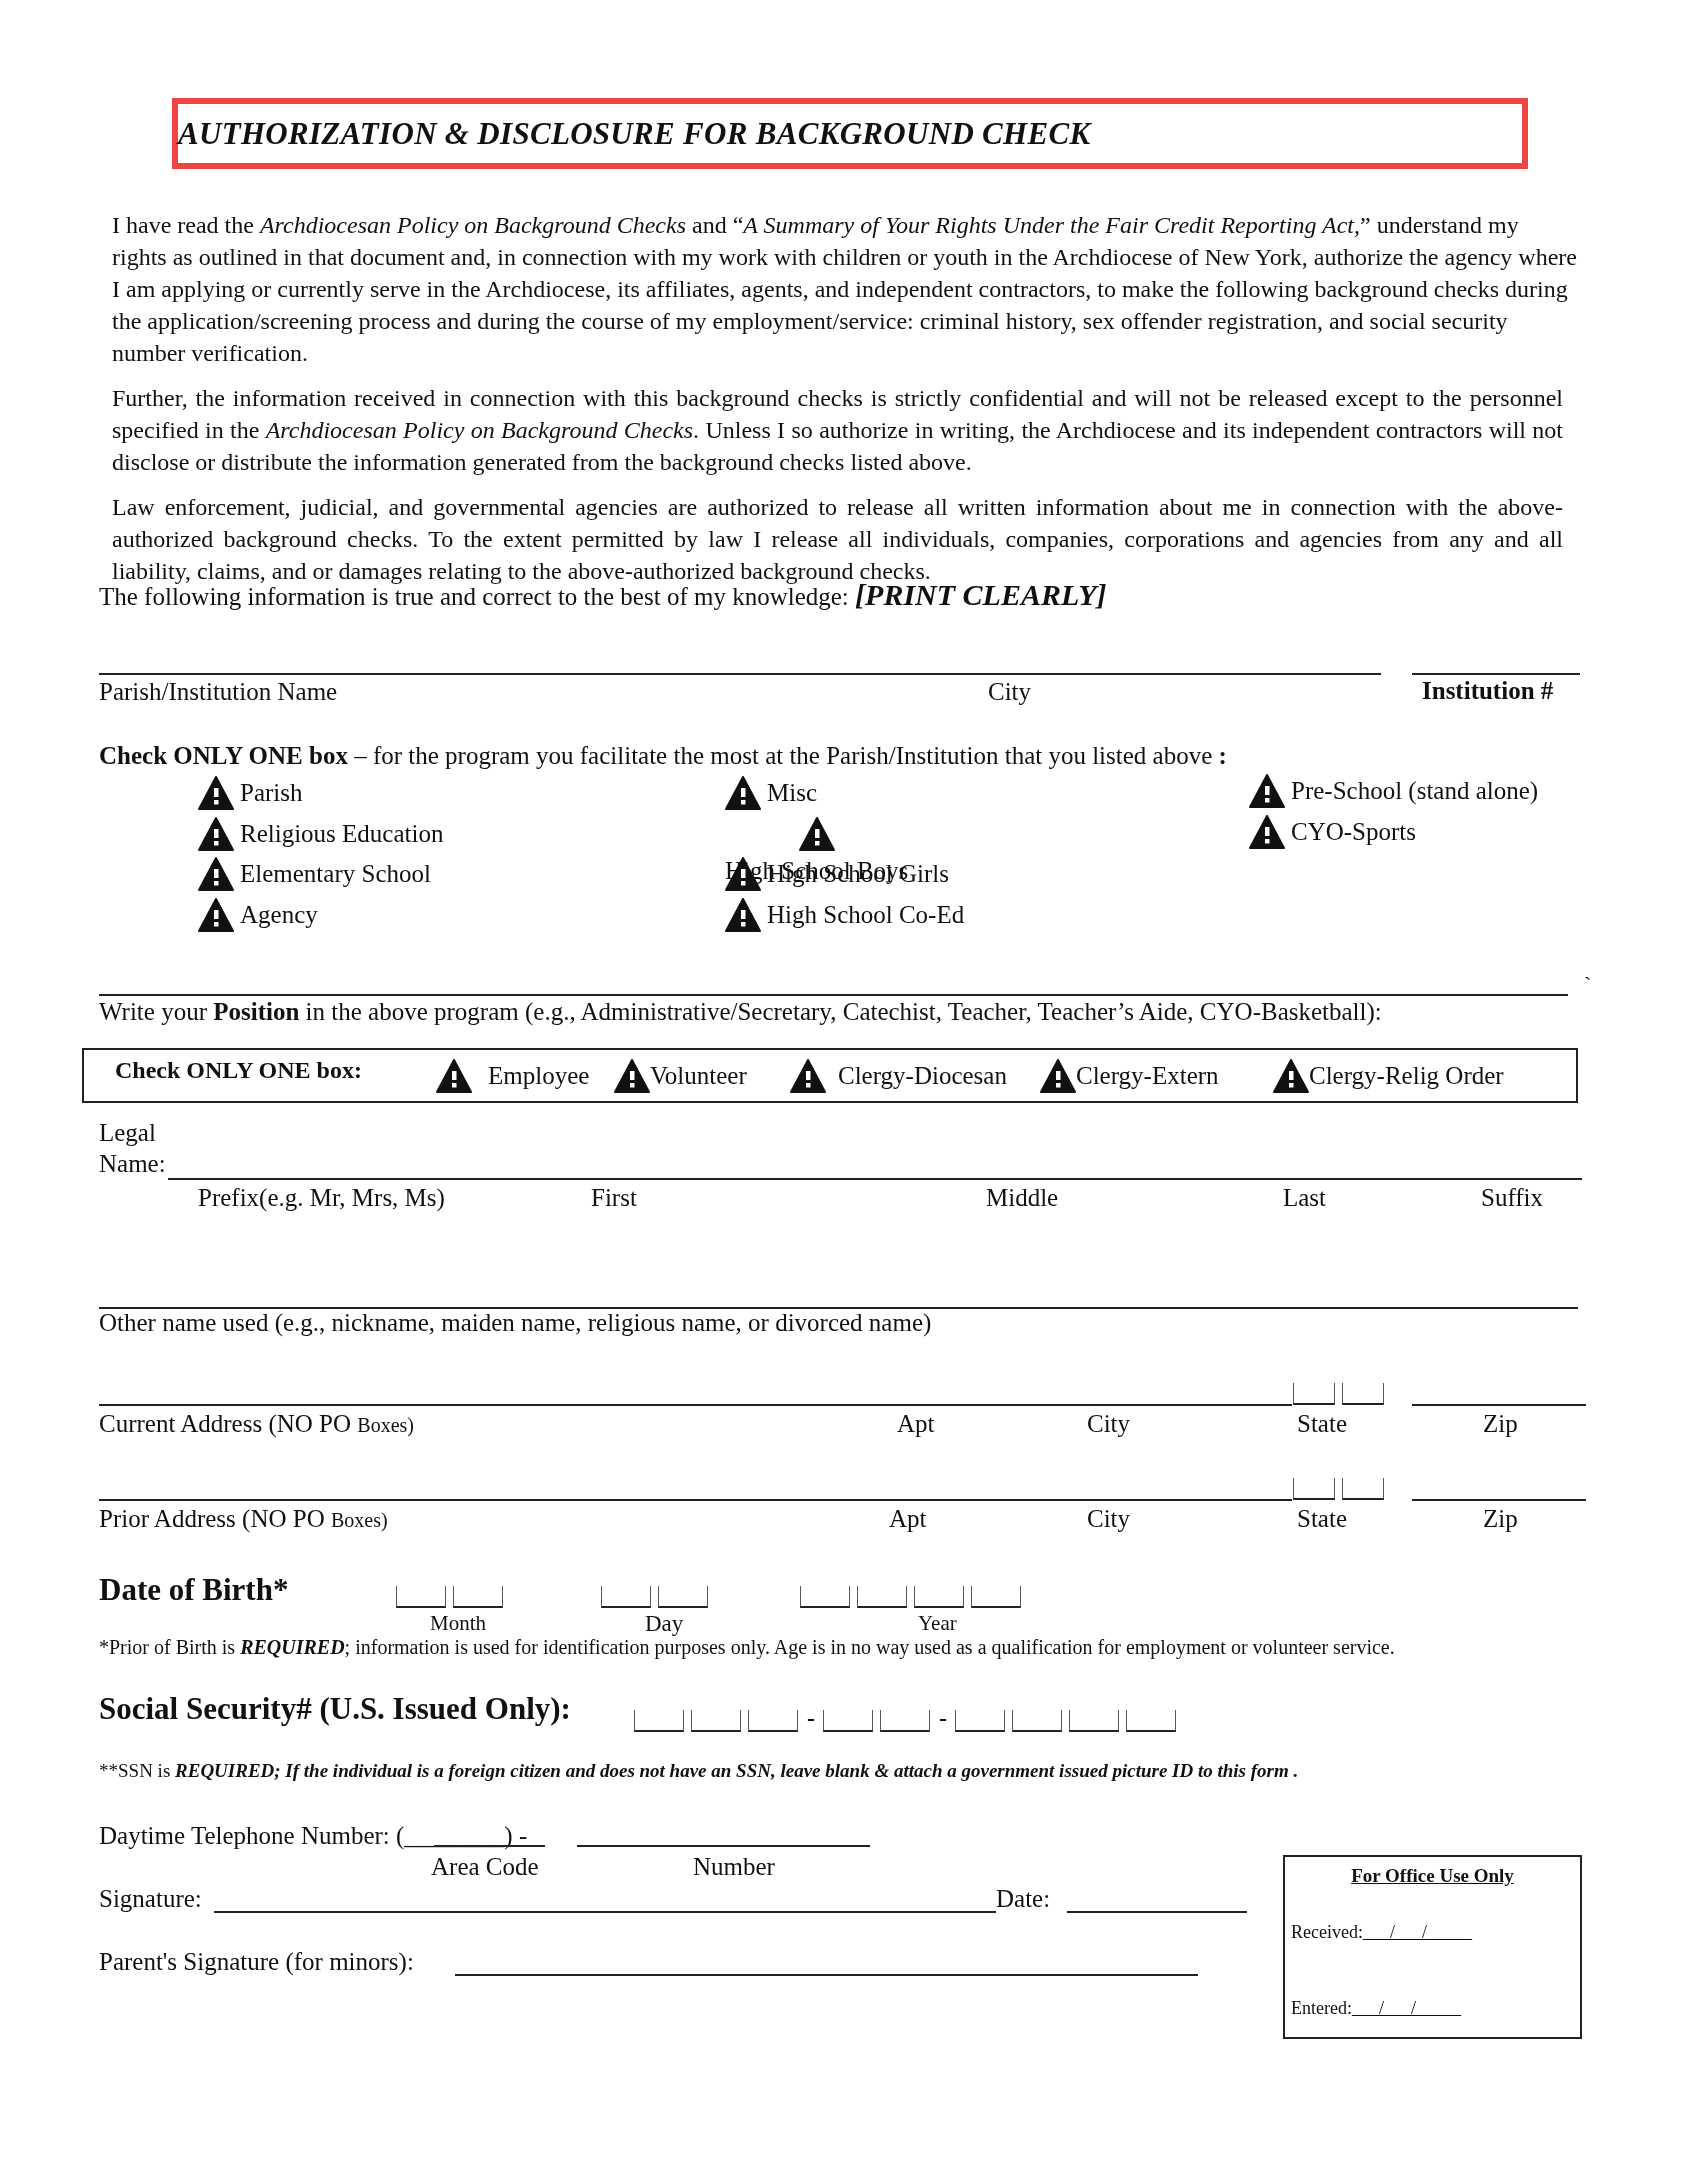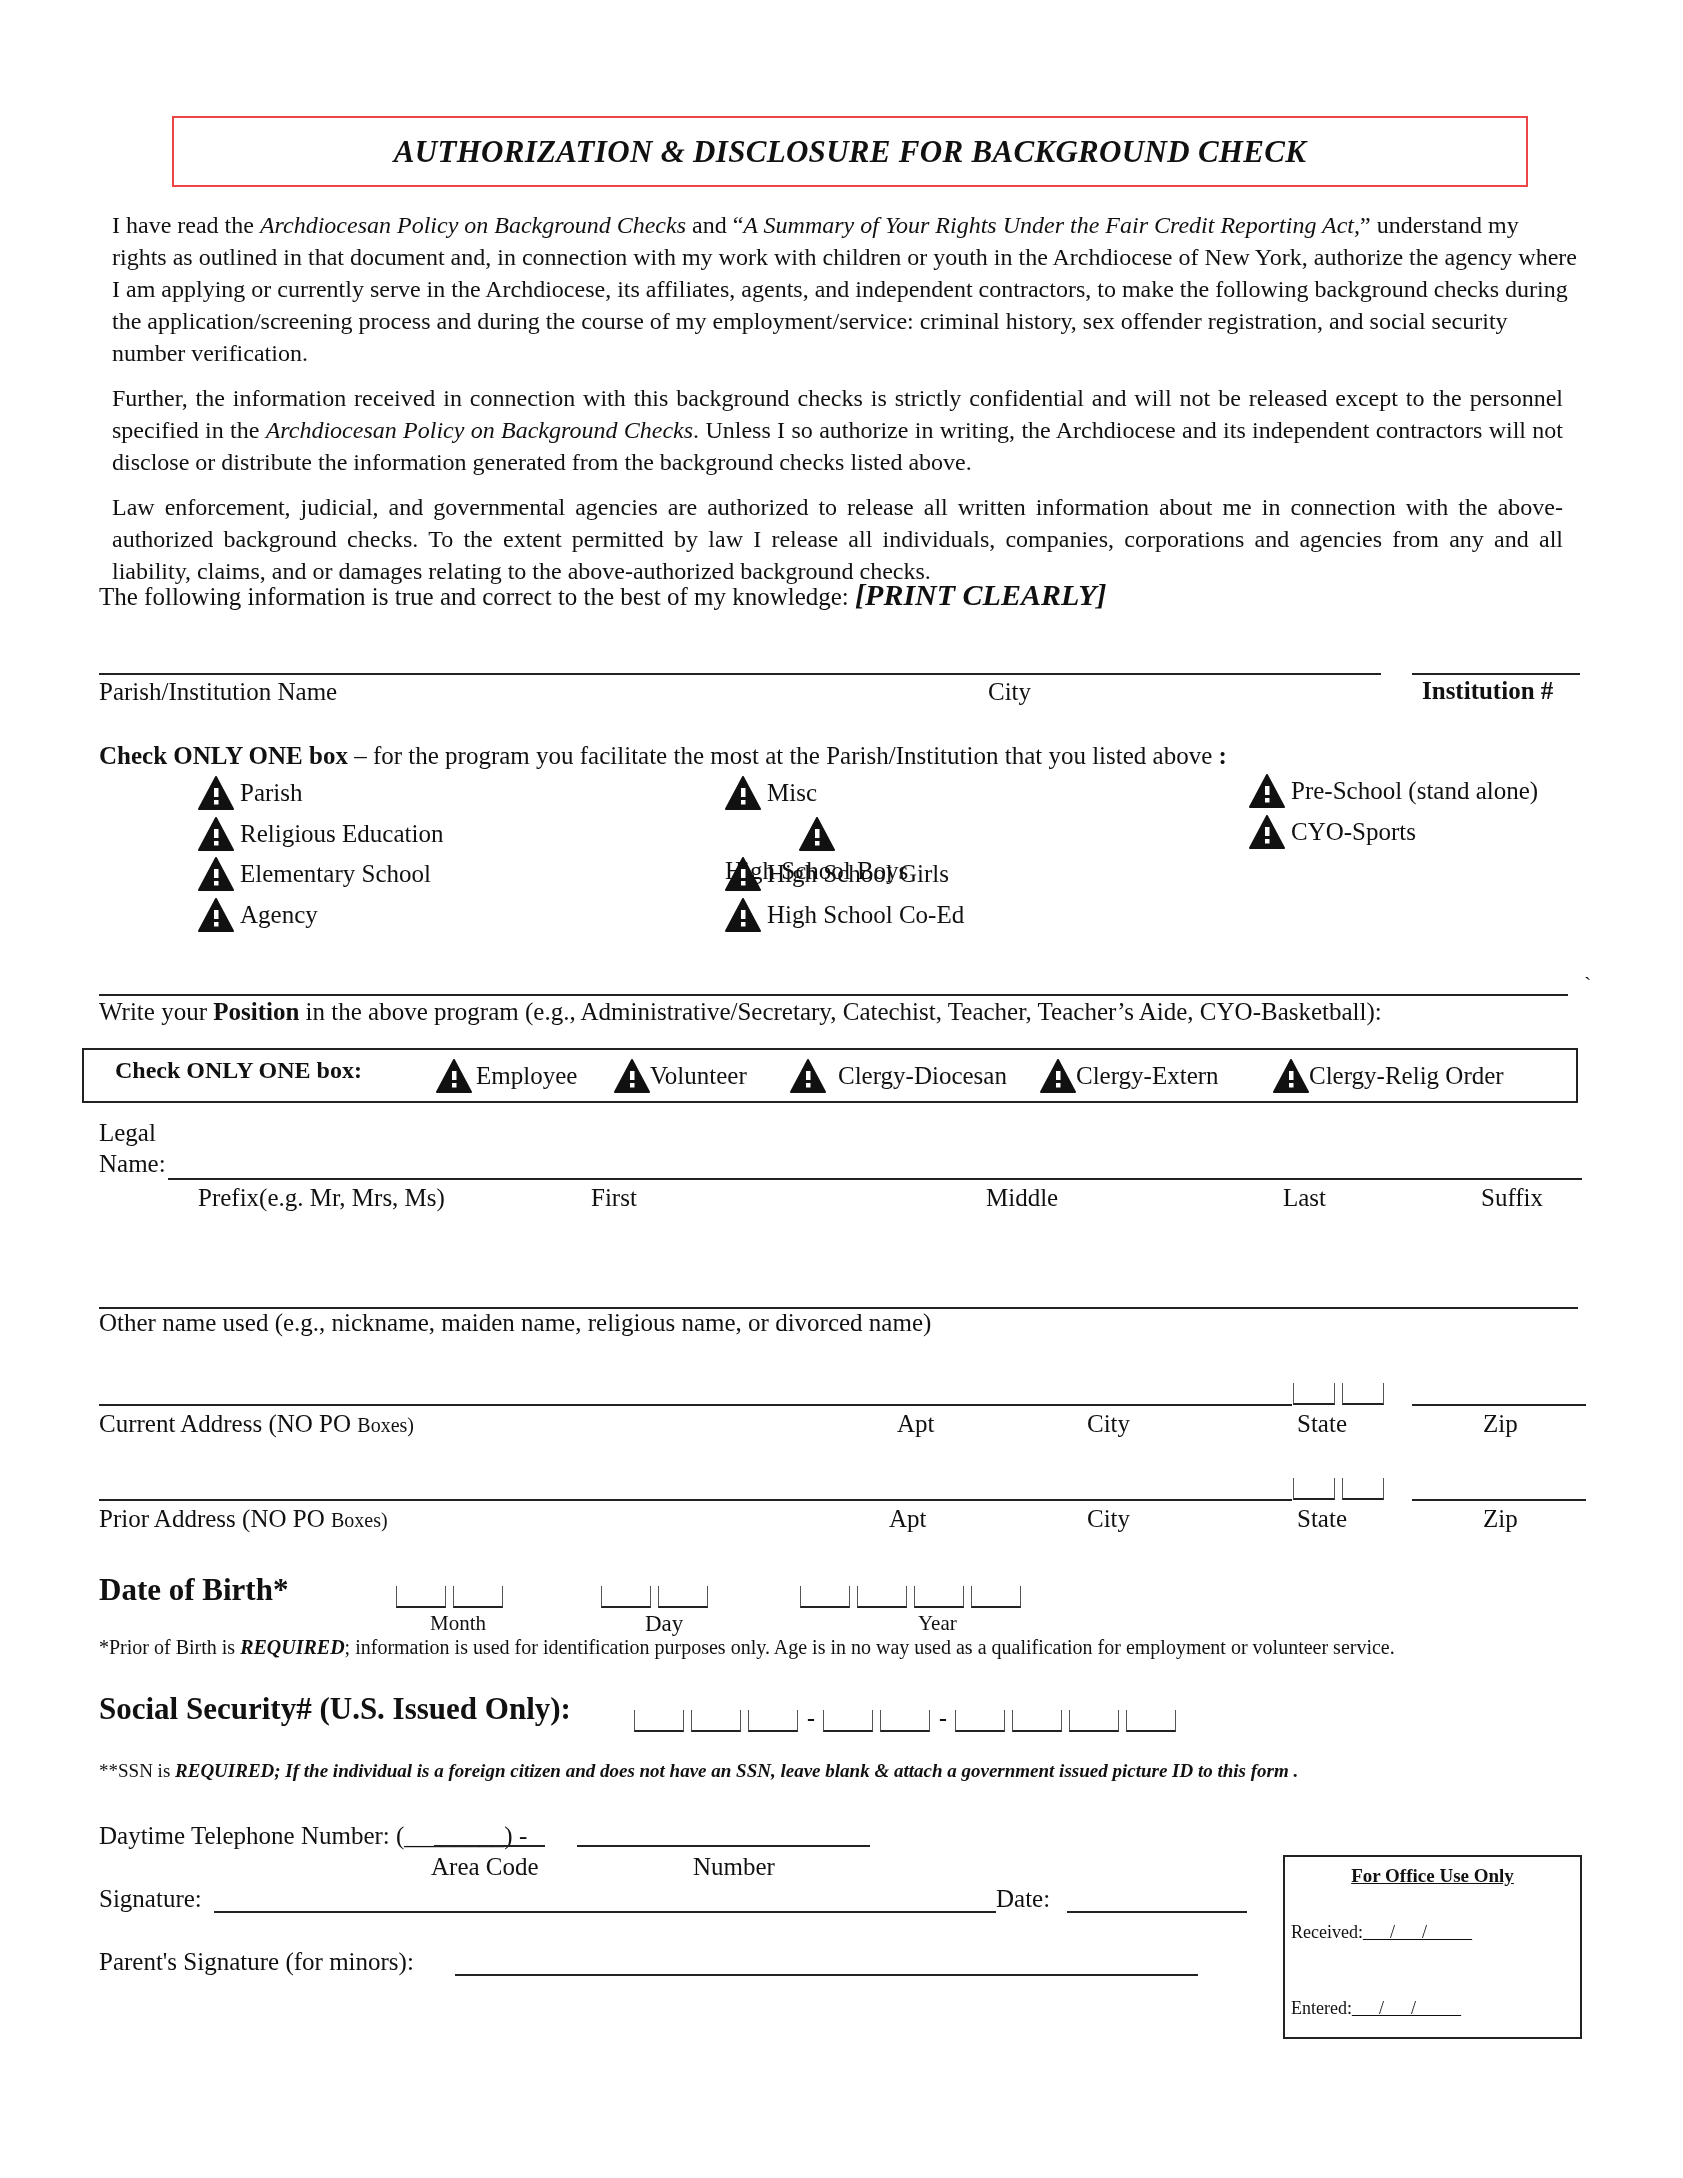--- a/index.html
+++ b/index.html
@@ -3,22 +3,22 @@
 <meta charset="utf-8">
 <style>
   html, body { margin: 0; padding: 0; background: #ffffff; }
   body {
     width: 1683px; height: 2178px; position: relative; overflow: hidden;
     font-family: "Liberation Serif", "DejaVu Serif", serif; color: #111;
   }
   .abs { position: absolute; }
   .title-box {
     left: 172px; top: 98px; width: 1356px; height: 71px;
-    border: 2px solid #ef4444; box-sizing: border-box;
-    display: flex; align-items: center; justify-content: center; margin-top: 18px;
+    border: 6px solid #ef4444; box-sizing: border-box;
+    display: flex; align-items: center; justify-content: flex-start;
   }
   .title-box span {
     font-weight: bold; font-style: italic; font-size: 31px; letter-spacing: 0.3px;
   }
   .para {
     left: 99px; width: 1477px; font-size: 24px; line-height: 32px;
   }
   .para p { margin: 13px; }
   .justify { text-align: justify; text-align-last: left; }
   .line { position: absolute; height: 2px; background: #222; }
@@ -160,21 +160,21 @@
 </div>
 
 <div class="line" style="left:99px; top:994px; width:1469px;"></div>
 <div class="lbl" style="left:1584px; top:972px; font-size:22px;">`</div>
 <div class="lbl" style="left:99px; top:998px;">
   <span>Write your </span><span class="b">Position</span><span> in the above program (e.g., Administrative/Secretary, Catechist, Teacher, Teacher’s Aide, CYO-Basketball):</span>
 </div>
 
 <div class="abs role-box"></div>
 <div class="lbl b" style="left:115px; top:1057px; font-size:24px;">Check ONLY ONE box:</div>
-<div class="opt" style="left:436px; top:1059px; gap:4px;">
+<div class="opt" style="left:436px; top:1059px; gap:16px;">
   <span class="tri">
       <svg viewBox="0 0 36 34" width="36" height="34">
         <use href="#warn"></use>
       </svg>
     </span>
     <span>Employee</span>
 </div>
 <div class="opt" style="left:614px; top:1059px; gap:0;">
   <span class="tri">
       <svg viewBox="0 0 36 34" width="36" height="34">

